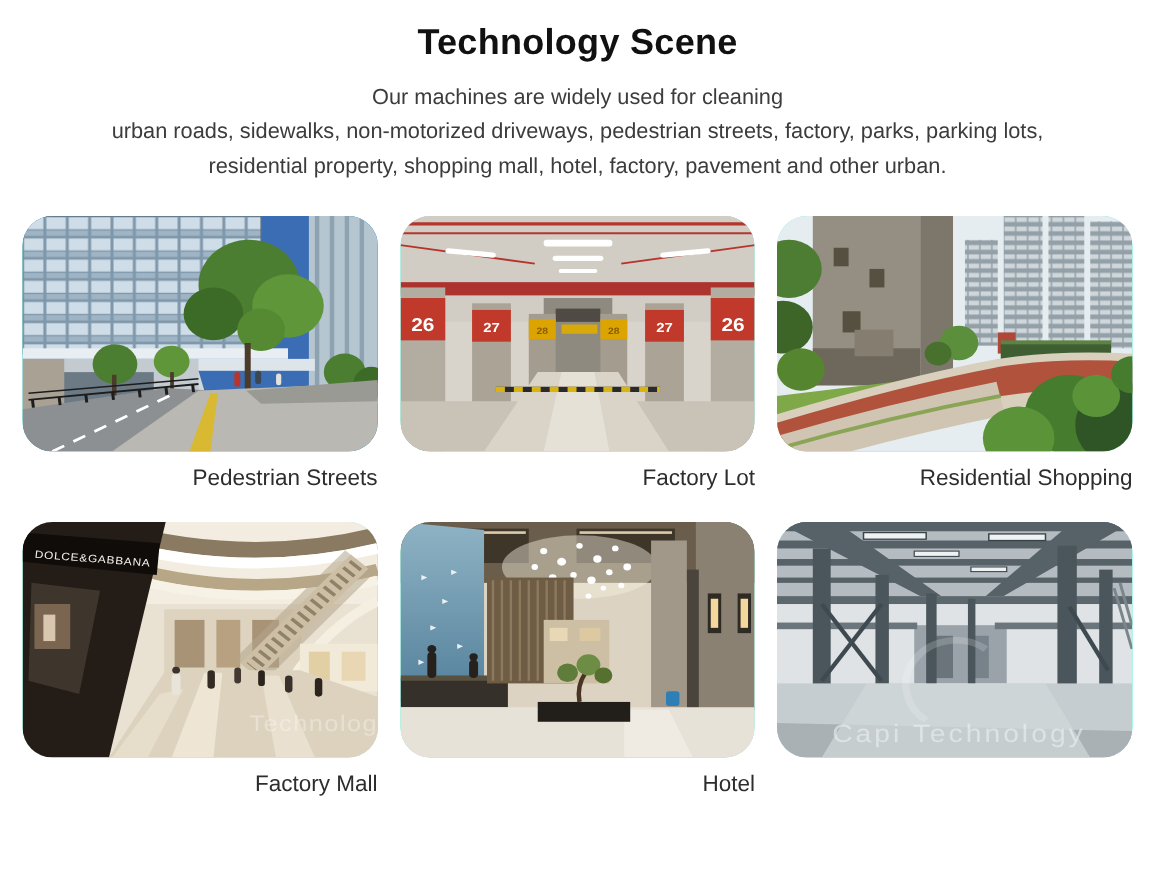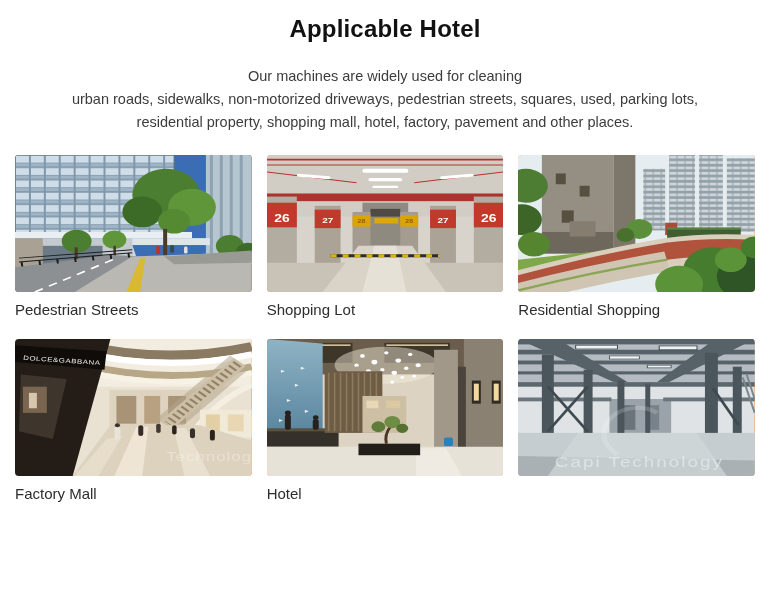--- a/index.html
+++ b/index.html
@@ -6,47 +6,47 @@
   body{
     width:770px;height:594px;overflow:hidden;
     font-family:"Liberation Sans","DejaVu Sans",sans-serif;
     -webkit-font-smoothing:antialiased;
   }
   .section{width:770px;height:594px;background:#fff;}
   .page-title{
     margin:0;padding-top:15px;text-align:center;
     font-size:24px;font-weight:700;color:#111;letter-spacing:.2px;
   }
-  .description{margin-top:22px;text-align:center;color:#3c3c3c;font-size:14.5px;line-height:23px;}
+  .description{margin-top:11px;text-align:center;color:#3c3c3c;font-size:14.5px;line-height:23px;}
   .description div{white-space:nowrap;}
   .scene-grid{
     display:grid;grid-template-columns:repeat(3,1fr);
     column-gap:15px;row-gap:0;padding:0 15px;margin-top:21px;
   }
   figure.scene-card{margin:0;}
   .photo-box{
-    height:137px;border-radius:4px;overflow:hidden;background:#f97316;
+    height:157px;border-radius:20px;overflow:hidden;background:#5eead4;
   }
   .photo-box svg{display:block;width:100%;height:100%;}
   figcaption{
-    text-align:left;margin:9px 0 21px;font-size:15px;color:#2d2d2d;
+    text-align:right;margin:9px 0 21px;font-size:15px;color:#2d2d2d;
   }
   text{font-family:"Liberation Sans","DejaVu Sans",sans-serif;}
 </style>
 </head>
 <body>
 
 <div class="section">
 
-  <h2 class="page-title">Applicable Hotel</h2>
+  <h2 class="page-title">Technology Scene</h2>
 
   <div class="description">
     <div>Our machines are widely used for cleaning</div>
-    <div>urban roads, sidewalks, non-motorized driveways, pedestrian streets, squares, used, parking lots,</div>
-    <div>residential property, shopping mall, hotel, factory, pavement and other places.</div>
+    <div>urban roads, sidewalks, non-motorized driveways, pedestrian streets, factory, parks, parking lots,</div>
+    <div>residential property, shopping mall, hotel, factory, pavement and other urban.</div>
   </div>
 
   <div class="scene-grid">
 
     <figure class="scene-card">
       <div class="photo-box">
         <svg viewBox="0 0 238 178" preserveAspectRatio="none">
           <defs>
             <pattern id="p1win" width="15" height="16" patternUnits="userSpaceOnUse">
               <rect width="15" height="16" fill="#7e97aa"></rect>
@@ -145,21 +145,21 @@
           </g>
           <rect x="0" y="140" width="238" height="38" fill="#c9c2b6"></rect>
           <polygon points="92,118 146,118 180,178 56,178" fill="#d9d3c8"></polygon>
           <polygon points="108,118 130,118 140,178 96,178" fill="#e6e1d7"></polygon>
           <g>
             <line x1="64" y1="131" x2="174" y2="131" stroke="#2a2a2a" stroke-width="4"></line>
             <line x1="64" y1="131" x2="174" y2="131" stroke="#d9b410" stroke-width="4" stroke-dasharray="6,6"></line>
           </g>
         </svg>
       </div>
-      <figcaption>Shopping Lot</figcaption>
+      <figcaption>Factory Lot</figcaption>
     </figure>
 
     <figure class="scene-card">
       <div class="photo-box">
         <svg viewBox="0 0 238 178" preserveAspectRatio="none">
           <defs>
             <pattern id="p3tw" width="8" height="7" patternUnits="userSpaceOnUse">
               <rect width="8" height="7" fill="#93a0a8"></rect>
               <rect x="0.5" y="1" width="7" height="3.5" fill="#cfd7db"></rect>
             </pattern>

